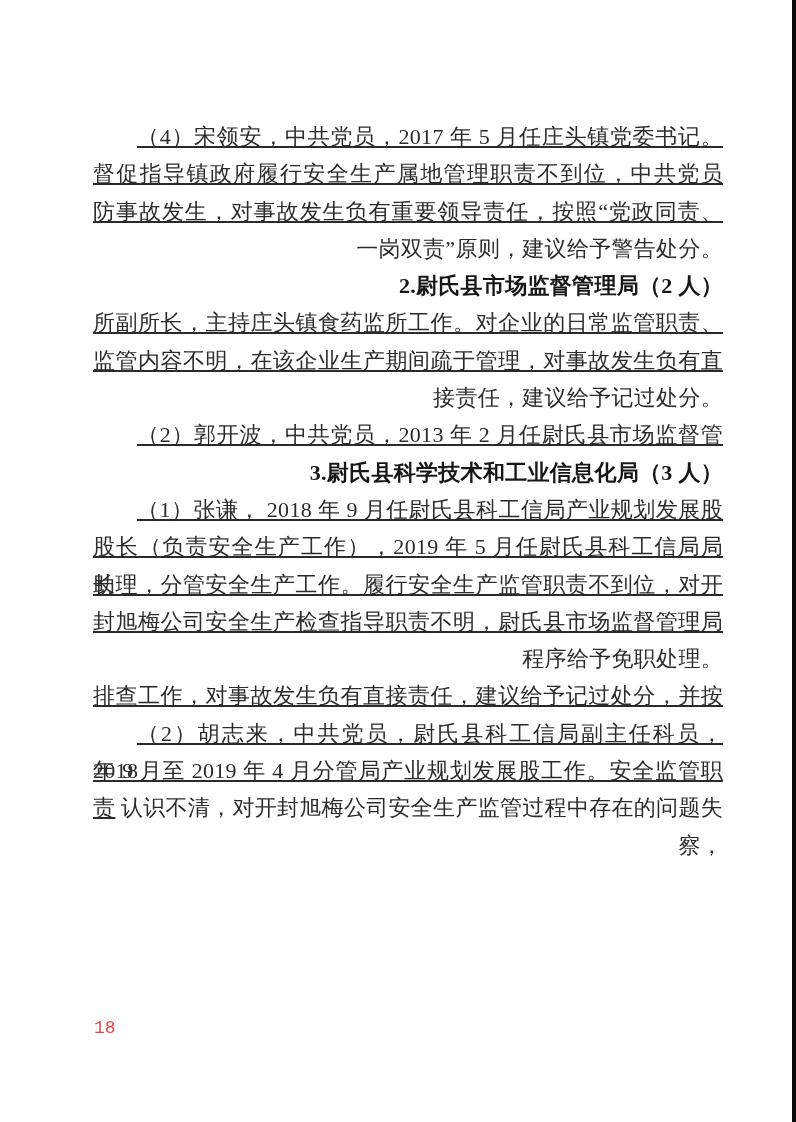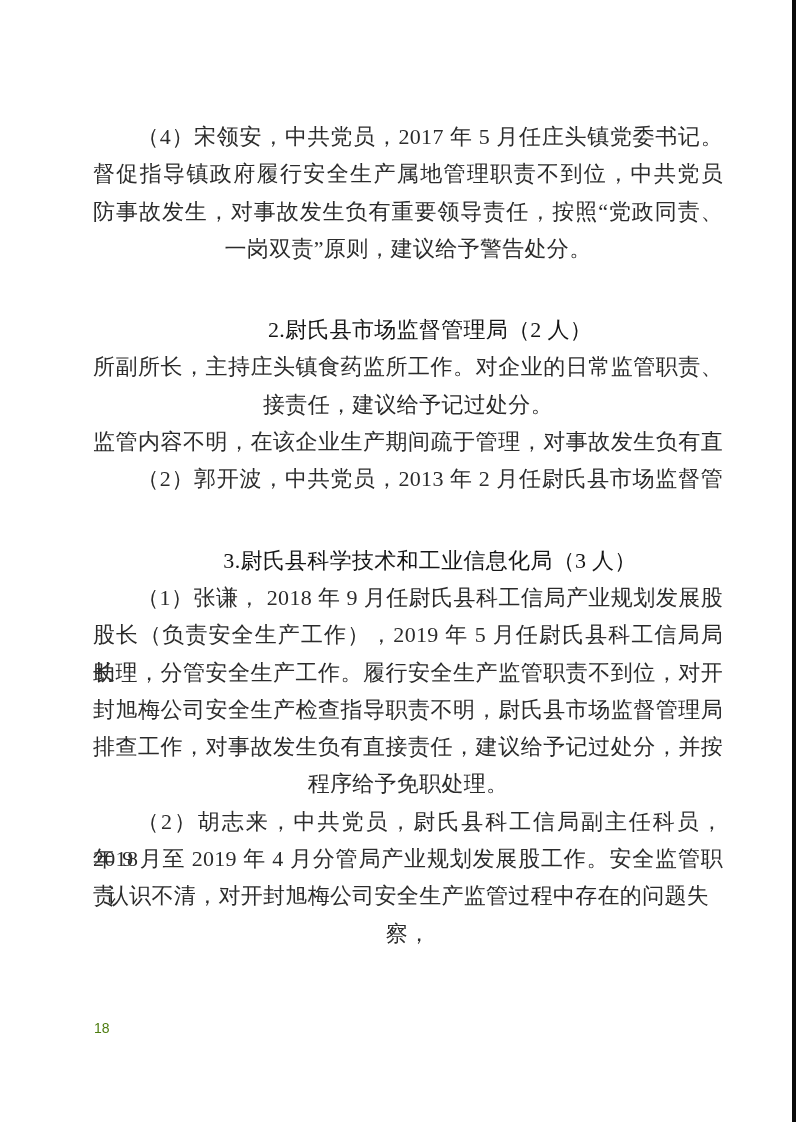--- a/index.html
+++ b/index.html
@@ -20,44 +20,44 @@
     left: 93px;
     top: 118px;
     width: 630px;
   }
   .line {
     font-size: 22px;
     line-height: 37.3px;
     height: 37.3px;
     color: #2b2b2b;
     letter-spacing: 0.3px;
-    text-align: center;
+    text-align: right;
     white-space: pre-wrap;
   }
   .line.j {
     text-align: justify;
     text-align-last: justify;
     text-justify: inter-character;
+    text-decoration: underline;
   }
   .line.indent {
     text-indent: 44px;
   }
   .line.heading {
-    font-weight: normal;
+    font-weight: bold;
     color: #161616;
-    margin-top: 44px;
   }
   .page-number {
     position: absolute;
     left: 94px;
     top: 1019px;
-    font-size: 14px;
+    font-size: 18px;
     line-height: 18px;
-    color: #4d7c0f;
-    font-family: Liberation Sans, sans-serif;
+    color: #ef4444;
+    font-family: Liberation Mono, monospace;
   }
   .scan-edge-line {
     position: absolute;
     top: 0;
     right: 0;
     width: 4px;
     height: 1122px;
     background: #0a0a0a;
   }
 </style>
@@ -65,29 +65,29 @@
 <body>
 
 <div class="page">
   <div class="doc-body">
       <div class="line indent j">（4）宋领安，中共党员，2017 年 5 月任庄头镇党委书记。</div>
       <div class="line j">督促指导镇政府履行安全生产属地管理职责不到位，中共党员</div>
       <div class="line j">防事故发生，对事故发生负有重要领导责任，按照“党政同责、</div>
       <div class="line">一岗双责”原则，建议给予警告处分。</div>
       <div class="line heading indent">2.尉氏县市场监督管理局（2 人）</div>
       <div class="line j">所副所长，主持庄头镇食药监所工作。对企业的日常监管职责、</div>
+      <div class="line j">监管内容不明，在该企业生产期间疏于管理，对事故发生负有直</div>
       <div class="line">接责任，建议给予记过处分。</div>
-      <div class="line j">监管内容不明，在该企业生产期间疏于管理，对事故发生负有直</div>
       <div class="line indent j">（2）郭开波，中共党员，2013 年 2 月任尉氏县市场监督管</div>
       <div class="line heading indent">3.尉氏县科学技术和工业信息化局（3 人）</div>
       <div class="line indent j">（1）张谦， 2018 年 9 月任尉氏县科工信局产业规划发展股</div>
       <div class="line j">股长（负责安全生产工作），2019 年 5 月任尉氏县科工信局局长</div>
       <div class="line j">助理，分管安全生产工作。履行安全生产监管职责不到位，对开</div>
       <div class="line j">封旭梅公司安全生产检查指导职责不明，尉氏县市场监督管理局</div>
+      <div class="line">程序给予免职处理。</div>
       <div class="line j">排查工作，对事故发生负有直接责任，建议给予记过处分，并按</div>
-      <div class="line">程序给予免职处理。</div>
       <div class="line indent j">（2）胡志来，中共党员，尉氏县科工信局副主任科员，2018</div>
       <div class="line j">年 9 月至 2019 年 4 月分管局产业规划发展股工作。安全监管职责</div>
       <div class="line">认识不清，对开封旭梅公司安全生产监管过程中存在的问题失察，</div>
     </div>
   <div class="page-number">18</div>
   <div class="scan-edge-line"></div>
 </div>
 
 </body></html>

